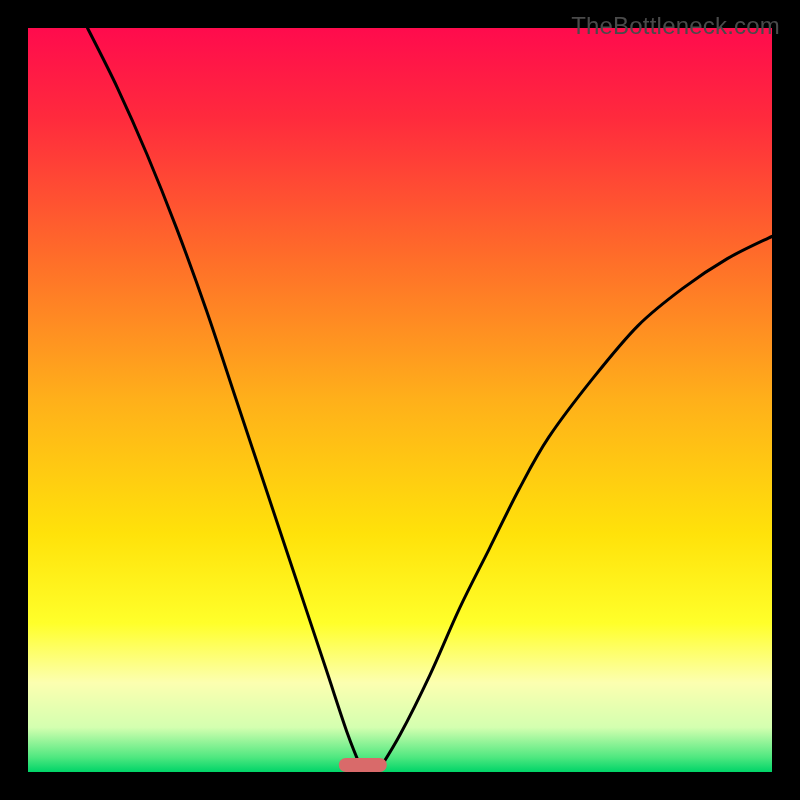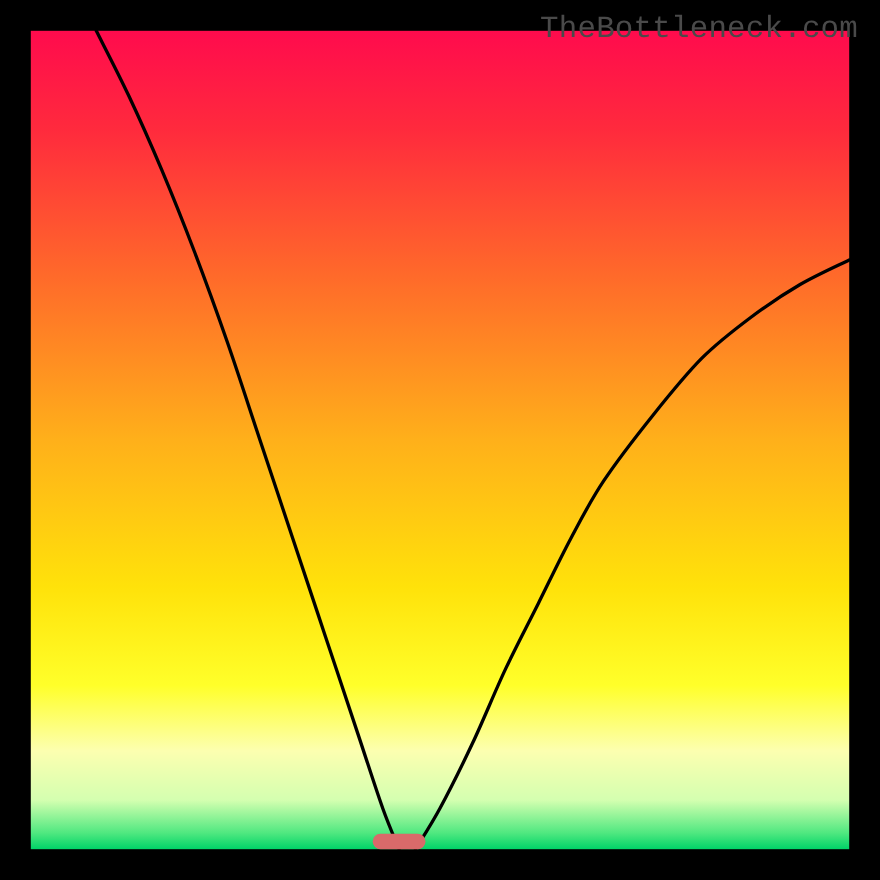--- a/index.html
+++ b/index.html
@@ -16,22 +16,22 @@
     top: 0;
     width: 800px;
     height: 800px;
     background: #000;
   }
   .watermark {
     position: absolute;
     top: 12px;
     right: 20px;
     color: #4a4a4a;
-    font-family: Liberation Mono, monospace;
-    font-size: 28px;
+    font-family: Liberation Sans, sans-serif;
+    font-size: 24px;
     letter-spacing: 0.2px;
     z-index: 5;
   }
   svg {
     position: absolute;
     left: 0;
     top: 0;
   }
 </style>
 </head>

